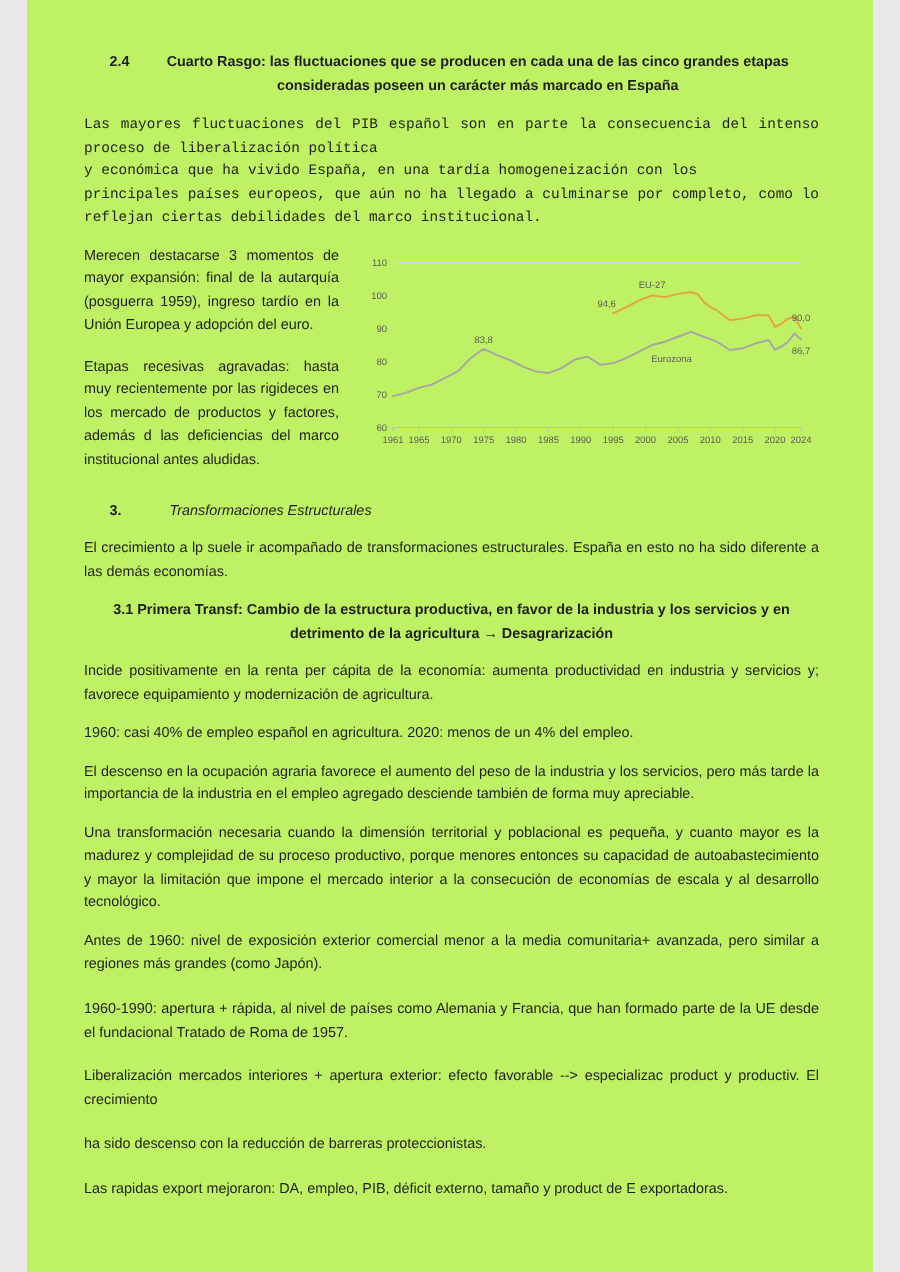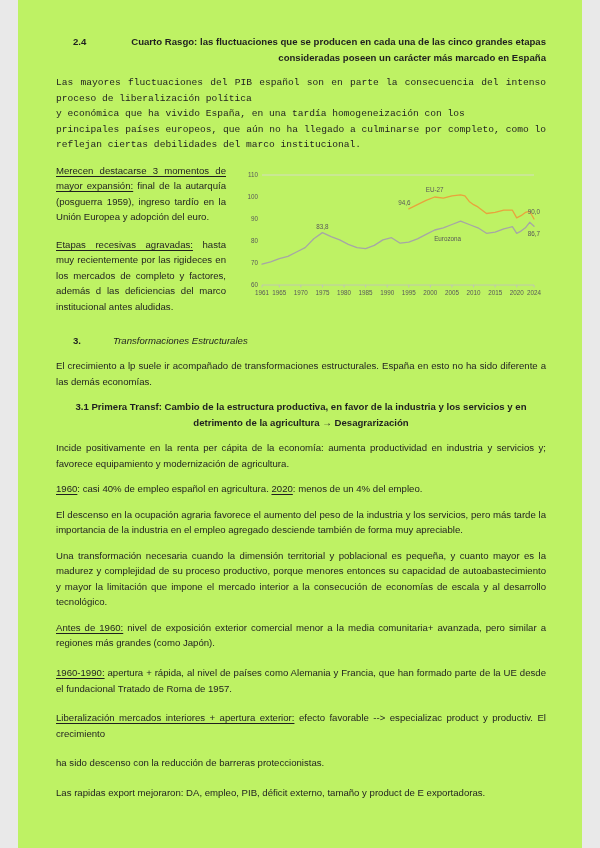--- a/index.html
+++ b/index.html
@@ -5,24 +5,24 @@
   * { margin:0; padding:0; box-sizing:border-box; }
   html,body { background:#e9e9e9; }
   .page {
     width:564px; height:848px; margin:0 auto; background:#bef264;
     font-family:"Liberation Sans", sans-serif;
     font-size:9.6px; line-height:1.62; color:#1f1f1f;
     padding:34px 36px 0 38px; overflow:hidden;
   }
   p { margin-bottom:10px; text-align:justify; }
   .preline { white-space:pre-line;font-family:Liberation Mono, monospace; }
-  .u { text-decoration:underline; text-underline-offset:1.5px; }
+  .u { text-underline-offset:1.5px; }
   .hang { display:flex; font-weight:bold; padding-left:17px; margin-bottom:10px; }
   .hang .hnum { flex:0 0 18px; }
-  .hang .htext { flex:1; text-align:right; }
+  .hang .htext { flex:1; text-align:center; }
   .h3row { display:flex; padding-left:17px; margin:4px 0 10px 0; }
   .h3row .hnum { flex:0 0 18px; font-weight:bold; }
   .h3row .htext { flex:1; font-style:italic;margin-left:22px; }
   .bold-heading { font-weight:bold; text-align:center; margin-bottom:10px; }
   .twocol { display:flex; gap:12px; margin:2px 0 6px 0; }
   .leftcol { width:206px; }
   .leftcol p { margin-bottom:12px; }
   .chartbox { flex:1; padding-top:2px; }
   .sp { margin-bottom:14px; }
 </style>
@@ -36,21 +36,21 @@
     <span class="htext">Cuarto Rasgo: las fluctuaciones que se producen en cada una de las cinco grandes etapas consideradas poseen un carácter más marcado en España</span>
   </div>
 
   <p class="preline">Las mayores fluctuaciones del PIB español son en parte la consecuencia del intenso proceso de liberalización política
 y económica que ha vivido España, en una tardía homogeneización con los
 principales países europeos, que aún no ha llegado a culminarse por completo, como lo reflejan ciertas debilidades del marco institucional.</p>
 
   <div class="twocol">
     <div class="leftcol">
       <p><span class="u">Merecen destacarse 3 momentos de mayor expansión:</span><span> final de la autarquía (posguerra 1959), ingreso tardío en la Unión Europea y adopción del euro.</span></p>
-      <p><span class="u">Etapas recesivas agravadas:</span><span> hasta muy recientemente por las rigideces en los mercados de completo y factores, además d las deficiencias del marco institucional antes aludidas.</span></p>
+      <p><span class="u">Etapas recesivas agravadas:</span><span> hasta muy recientemente por las rigideces en los mercado de productos y factores, además d las deficiencias del marco institucional antes aludidas.</span></p>
     </div>
     <div class="chartbox">
       <svg id="chart-svg" width="308" height="146" viewBox="0 0 308 146" xmlns="http://www.w3.org/2000/svg">
           <line x1="24" y1="10" x2="296" y2="10" stroke="#d9d9d9" stroke-width="0.8"></line>
           <line x1="24" y1="120" x2="296" y2="120" stroke="#bfbfbf" stroke-width="0.8"></line>
           <text x="20" y="122.2" text-anchor="end" font-size="6.3" font-family="Liberation Sans, sans-serif" fill="#595959">60</text>
           <text x="20" y="100.2" text-anchor="end" font-size="6.3" font-family="Liberation Sans, sans-serif" fill="#595959">70</text>
           <text x="20" y="78.2" text-anchor="end" font-size="6.3" font-family="Liberation Sans, sans-serif" fill="#595959">80</text>
           <text x="20" y="56.2" text-anchor="end" font-size="6.3" font-family="Liberation Sans, sans-serif" fill="#595959">90</text>
           <text x="20" y="34.2" text-anchor="end" font-size="6.3" font-family="Liberation Sans, sans-serif" fill="#595959">100</text>

